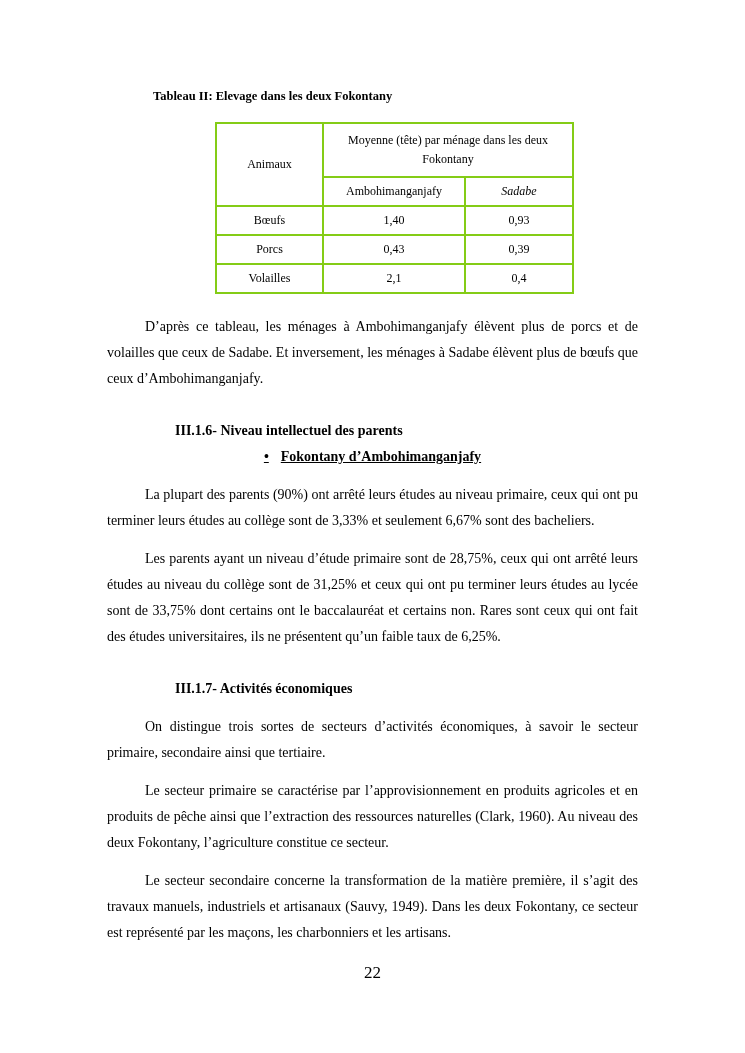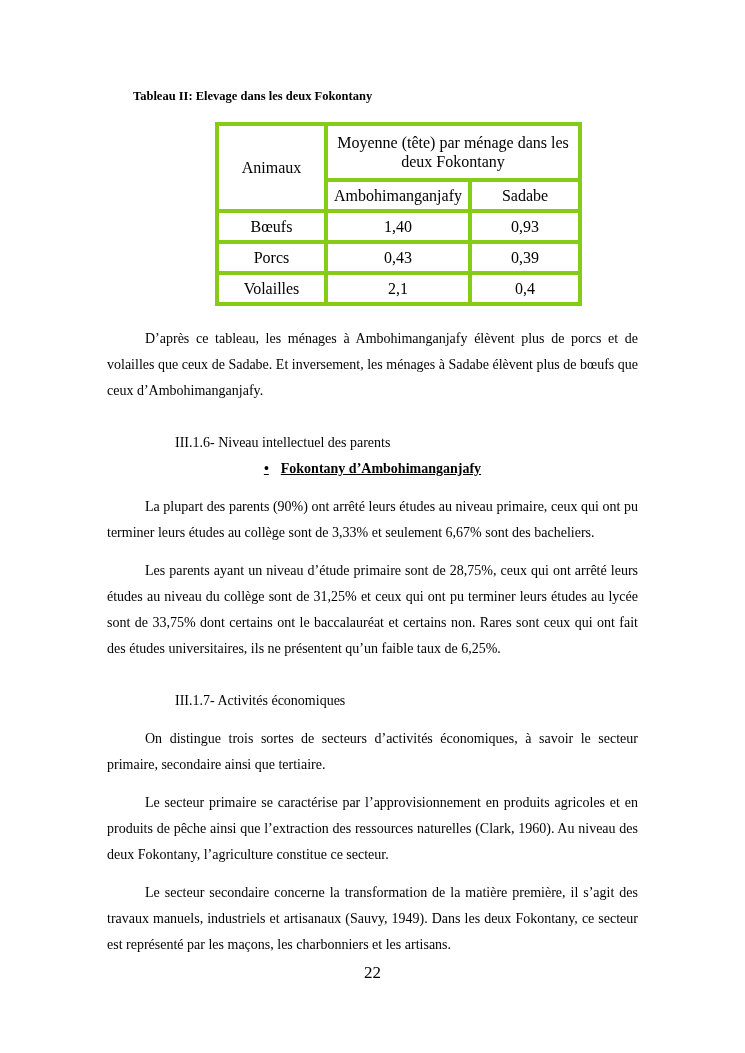--- a/index.html
+++ b/index.html
@@ -15,47 +15,47 @@
     box-sizing: border-box;
     padding: 88px 95px 0 95px;
     font-family: "Liberation Serif", serif;
     font-size: 14px;
     color: #000000;
     overflow: hidden;
   }
   .caption {
     font-weight: bold;
     font-size: 12.5px;
-    margin: 0 0 18px 38px;
+    margin: 0 0 18px 58px;
     line-height: 16px;
   }
   table.tbl {
     border-collapse: collapse;
     margin: 0 0 20px 120px;
   }
   table.tbl td {
-    border: 4px solid #84cc16;
+    border: 2px solid #84cc16;
     text-align: center;
     vertical-align: middle;
-    font-size: 16px;
+    font-size: 12px;
     line-height: 19px;
     padding: 4px 6px;
   }
   td.col-animal { width: 93px; }
   td.col-sub1   { width: 128px; }
-  td.col-sub2   { width: 94px; }
+  td.col-sub2   { width: 94px; font-style: italic; }
   td.group-head { height: 44px; }
   .body {
     text-align: justify;
     line-height: 26px;
     margin: 12px;
   }
   .indent { text-indent: 38px; }
   .heading {
-    font-weight: normal;
+    font-weight: bold;
     font-size: 14px;
     line-height: 26px;
     margin: 26px 0 0 80px;
   }
   .bullet-line {
     text-align: center;
     font-weight: bold;
     line-height: 26px;
     margin: 0;
     text-decoration: underline;

